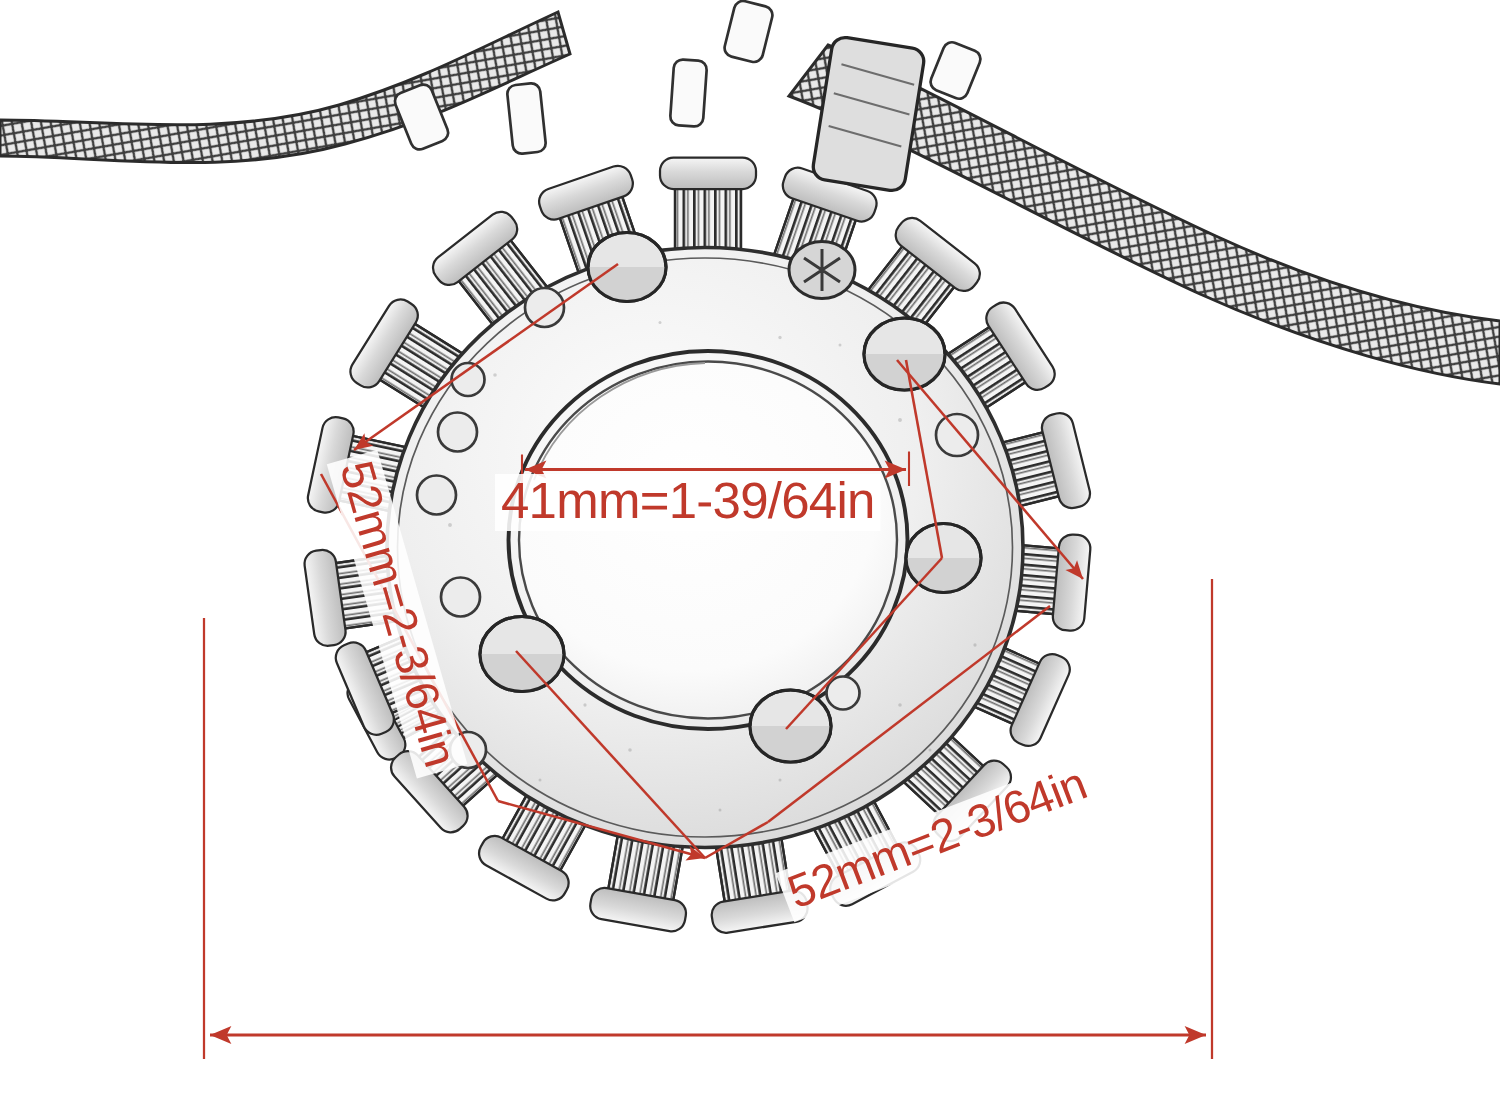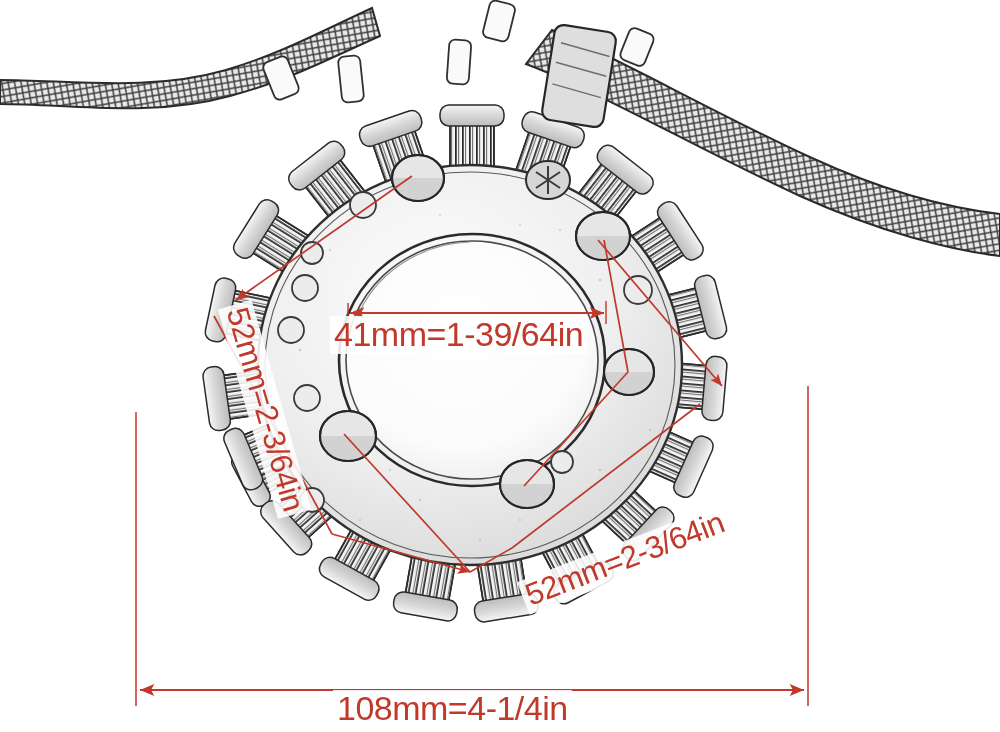--- a/index.html
+++ b/index.html
@@ -325,19 +325,18 @@
         <line x1="512" y1="548" x2="470" y2="572" stroke-width="1.7"></line>
         <line x1="344" y1="434" x2="470" y2="572" stroke-width="1.7"></line>
         <line x1="524" y1="486" x2="628" y2="372" stroke-width="1.7"></line>
         <line x1="628" y1="372" x2="604" y2="240" stroke-width="1.7"></line>
       </g>
     </g>
   </svg>
 
   <div class="dim-label" id="label-bore">41mm=1-39/64in</div>
 
-  <div class="dim-label" id="label-od">108mm=4-1/4in</div>
 
   <div class="dim-label" id="label-left">52mm=2-3/64in</div>
 
   <div class="dim-label" id="label-right">52mm=2-3/64in</div>
 
 </div>
 
 </body></html>

